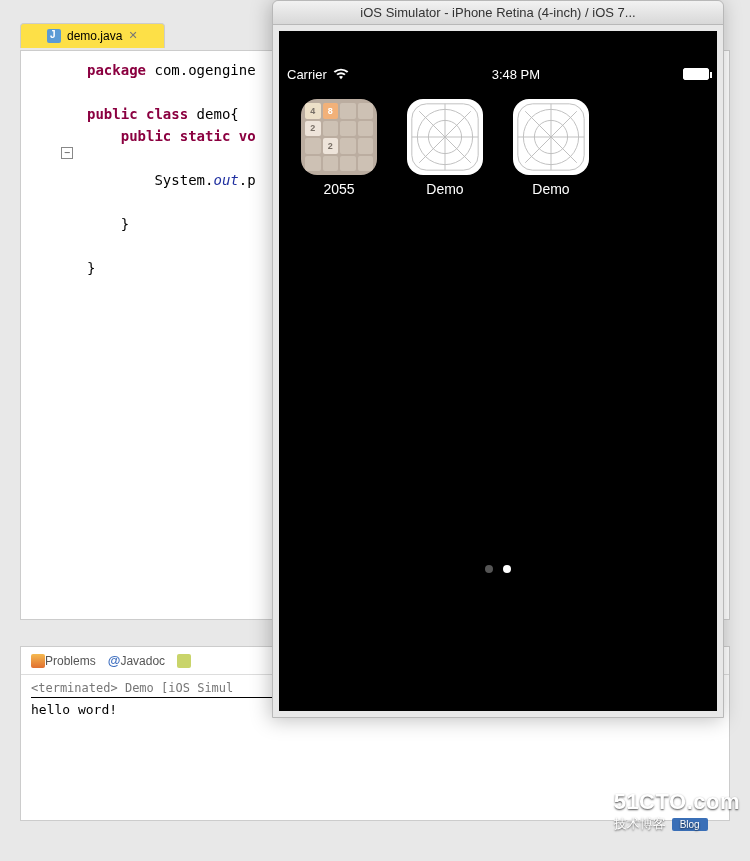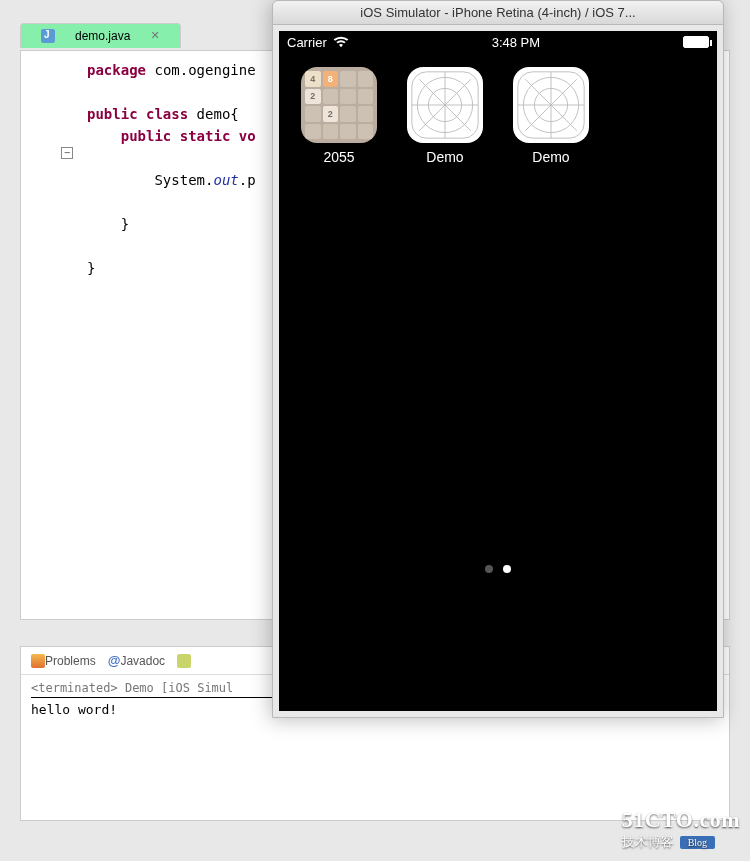--- a/index.html
+++ b/index.html
@@ -13,23 +13,23 @@
 }
 .eclipse-bg {
   position: absolute; left: 0; top: 0; width: 750px; height: 861px;
   background: #e8e8e8;
 }
 .editor-tabs {
   position: absolute; left: 20px; top: 20px; height: 30px;
   display: flex; align-items: center;
 }
 .editor-tab {
-  background: #86efac; border: 1px solid #ccc; border-bottom: none;
+  background: #fde047; border: 1px solid #ccc; border-bottom: none;
   border-radius: 4px 4px 0 0;
-  padding: 5px 20px; display: flex; align-items: center; gap: 20px;
+  padding: 5px 26px; display: flex; align-items: center; gap: 6px;
 }
 .java-icon {
   width: 14px; height: 14px; display: inline-block;
   background: linear-gradient(#5b9bd5,#5b9bd5);
   border-radius: 2px; position: relative;
 }
 .java-icon::after {
   content: "J"; color: #fff; font-size: 10px; font-weight: bold;
   position: absolute; left: 3px; top: 0;
 }
@@ -84,21 +84,21 @@
   border-radius: 6px 6px 0 0;
   display: flex; align-items: center; justify-content: center;
   font-size: 13px; color: #333;
 }
 .sim-screen {
   position: absolute; left: 6px; right: 6px; top: 30px; bottom: 6px;
   background: #000;
 }
 .statusbar {
   height: 22px; display: flex; align-items: center; justify-content: space-between;
-  color: #fff; padding: 0 8px; font-size: 13px;
+  color: #fff; padding: 0 8px; font-size: 13px; margin-top: 32px;
 }
 .statusbar .left { display: flex; align-items: center; gap: 6px; }
 .wifi-icon { width: 16px; height: 12px; }
 .battery-icon { width: 26px; height: 12px; border: 1px solid #fff; border-radius: 2px; position: relative; }
 .battery-icon::after { content: ""; position: absolute; right: -4px; top: 3px; width: 2px; height: 6px; background: #fff; }
 .battery-fill { background: #fff; height: 100%; width: 100%; }
 .app-grid {
   display: flex; gap: 26px; padding: 14px 20px;
 }
 .app { width: 80px; display: flex; flex-direction: column; align-items: center; gap: 6px; }
@@ -130,22 +130,22 @@
 .dock {
   position: absolute; bottom: 0; left: 0; right: 0; height: 128px;
   background: rgba(120,120,120,.35);
   display: flex; flex-direction: column; align-items: center; justify-content: center; gap: 6px;
 }
 .safari-icon {
   width: 76px; height: 76px; border-radius: 16px; background: #fff;
   display: flex; align-items: center; justify-content: center;
 }
 .watermark {
-  position: absolute; right: 10px; bottom: 10px;
-  color: #fff; font-family: Liberation Serif, serif;
+  position: absolute; right: 10px; bottom: 28px;
+  color: #fff; font-family: Liberation Sans, sans-serif;
   text-shadow: 0 1px 2px rgba(0,0,0,.7);
   margin-top: 34px;
 }
 .watermark .big { font-size: 22px; font-weight: bold; letter-spacing: .5px; }
 .watermark .small { font-size: 13px; display:flex; align-items:center; gap:6px; }
 .blog-badge { background:#3a6fb7; color:#fff; font-size:10px; padding:1px 8px; border-radius:2px; }
 </style>
 </head>
 <body>
 

